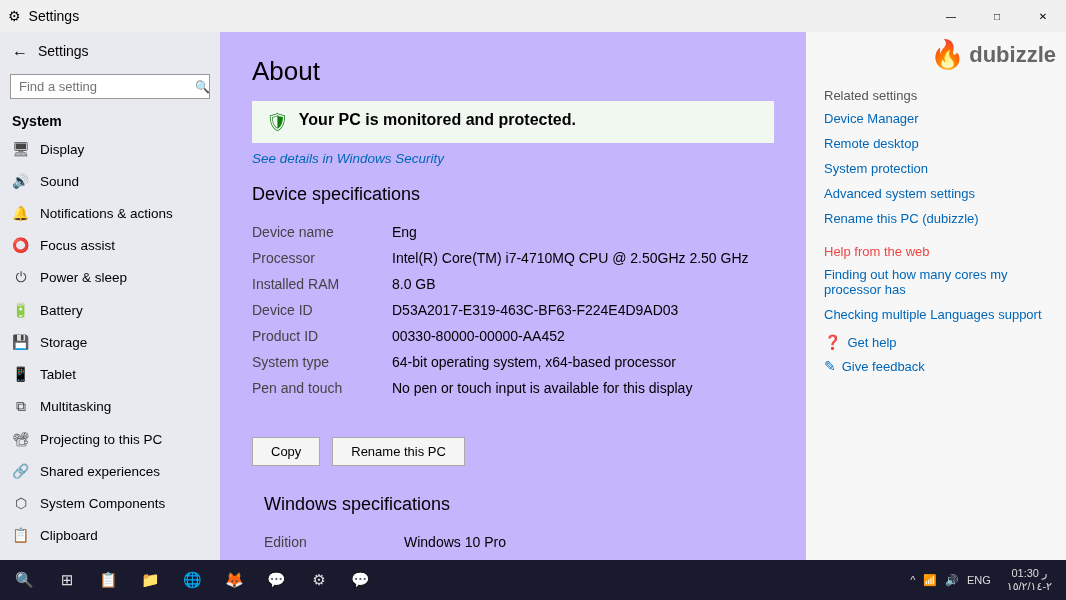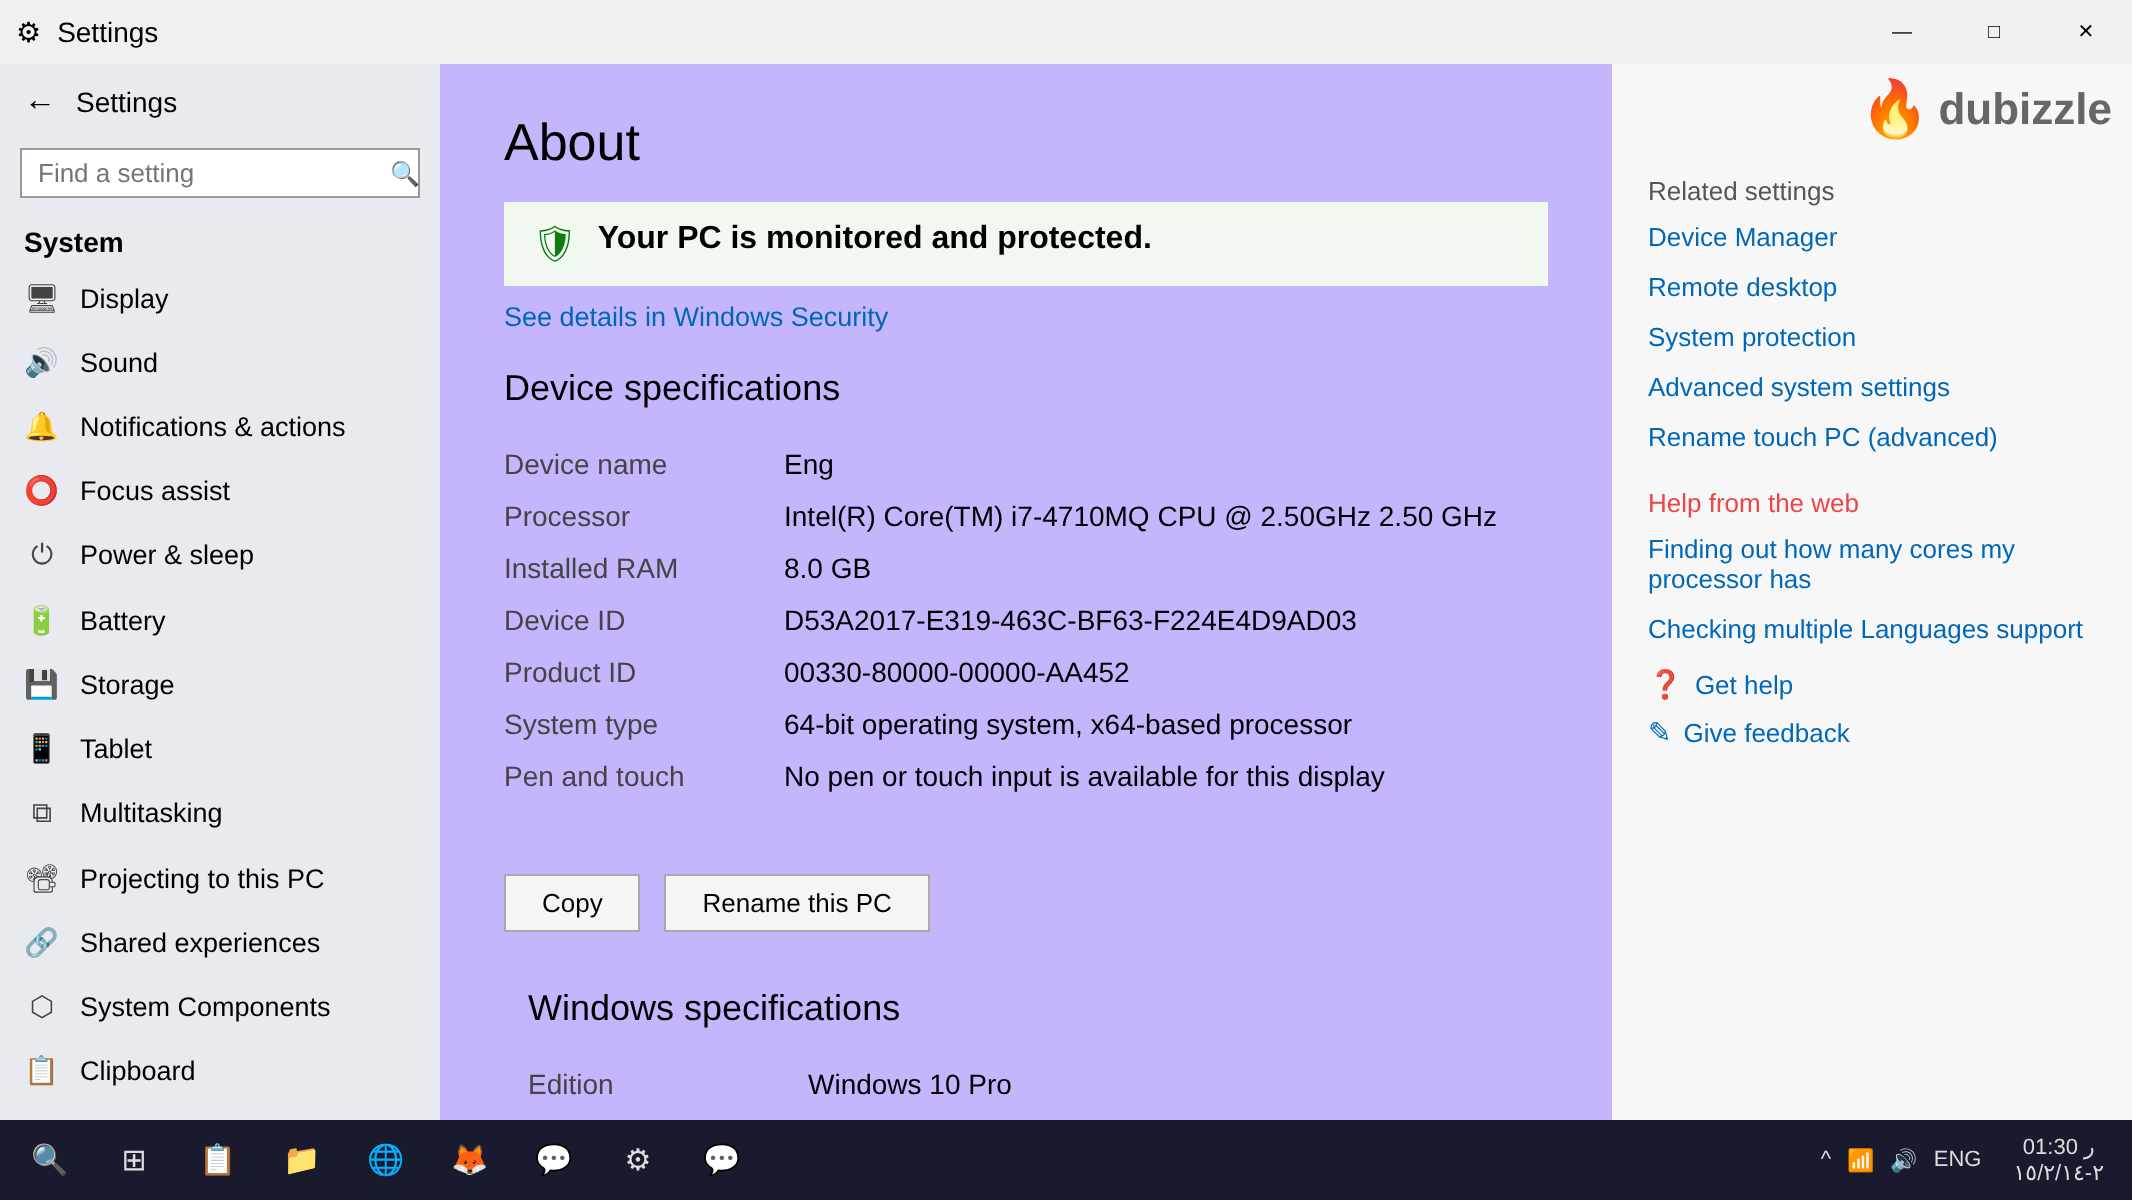--- a/index.html
+++ b/index.html
@@ -80,21 +80,21 @@
     
     .content {
       flex: 1;
       background: #c4b5fd;
       overflow-y: auto;
       padding: 24px 32px;
     }
     .content h1 { font-size: 26px; font-weight: 300; margin-bottom: 14px; }
     .shield-icon-green { color: #107c10; font-size: 18px; }
     .monitored-text { font-size: 16px; font-weight: 600; color: #000; }
-    .see-details-link { color: #0067b8; text-decoration: none; cursor: pointer; font-size: 13.5px; margin-bottom: 18px; display: block; }
+    .see-details-link { color: #0067b8; text-decoration: none; cursor: pointer; font-size: 13.5px; margin-bottom: 18px; display: block; font-style: italic; }
 
     .section-title { font-size: 18px; font-weight: 300; margin-bottom: 14px; }
 
     .spec-table { width: 100%; border-collapse: collapse; }
     .spec-table tr td { padding: 5px 0; vertical-align: top; font-size: 14px; }
     .spec-table tr td:first-child { color: #444; width: 140px; padding-right: 12px; }
     .spec-table tr td:last-child { color: #000; }
 
     .btn {
       padding: 6px 18px;
@@ -326,21 +326,21 @@
       <span class="dubizzle-flame">🔥</span>
       <span>dubizzle</span>
     </div>
 
     <div class="related-label">Related settings</div>
 
     <a class="related-link">Device Manager</a>
     <a class="related-link">Remote desktop</a>
     <a class="related-link">System protection</a>
     <a class="related-link">Advanced system settings</a>
-    <a class="related-link">Rename touch PC (advanced)</a>
+    <a class="related-link">Rename this PC (dubizzle)</a>
 
     <div class="help-label">Help from the web</div>
     <a class="help-link">Finding out how many cores my processor has</a>
     <a class="help-link">Checking multiple Languages support</a>
 
     <div style="margin-top:12px;">
       <a class="action-link">
         <span class="action-link-icon">❓</span>
         <span>Get help</span>
       </a>

